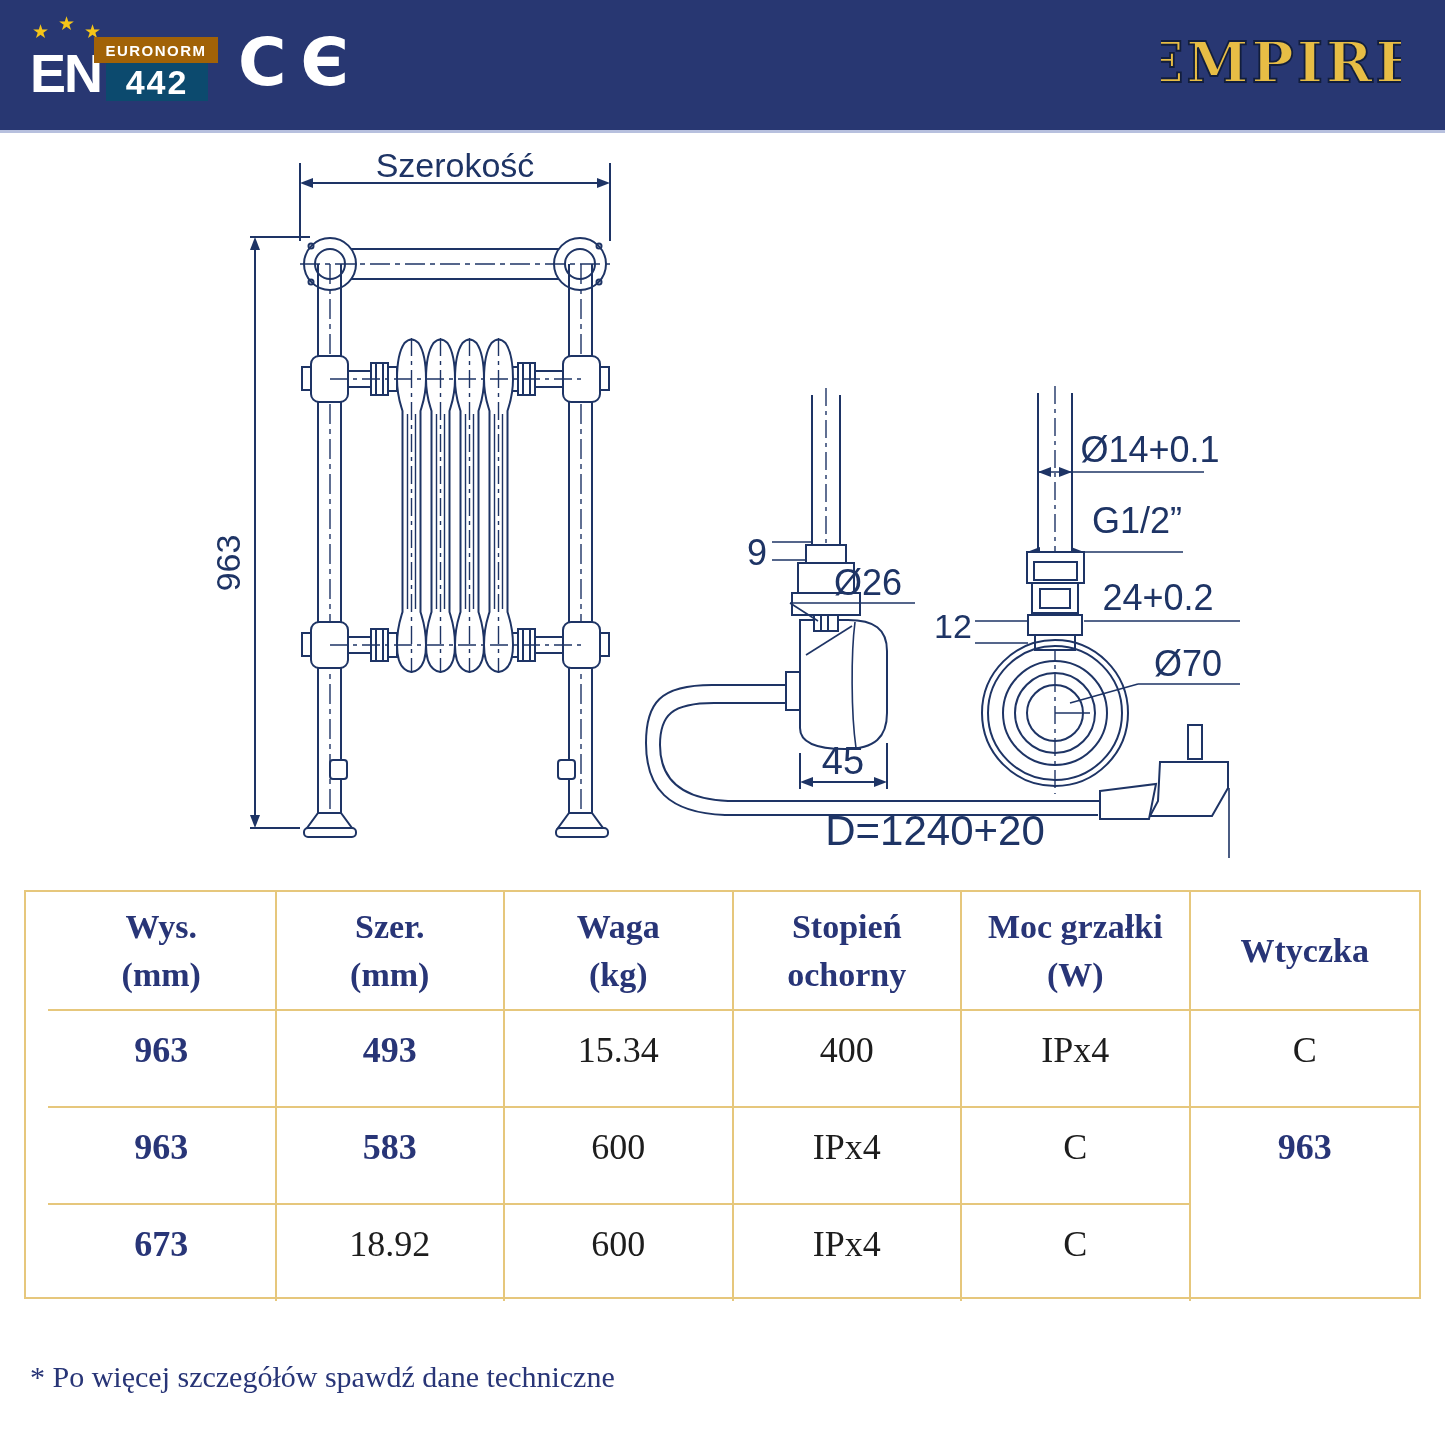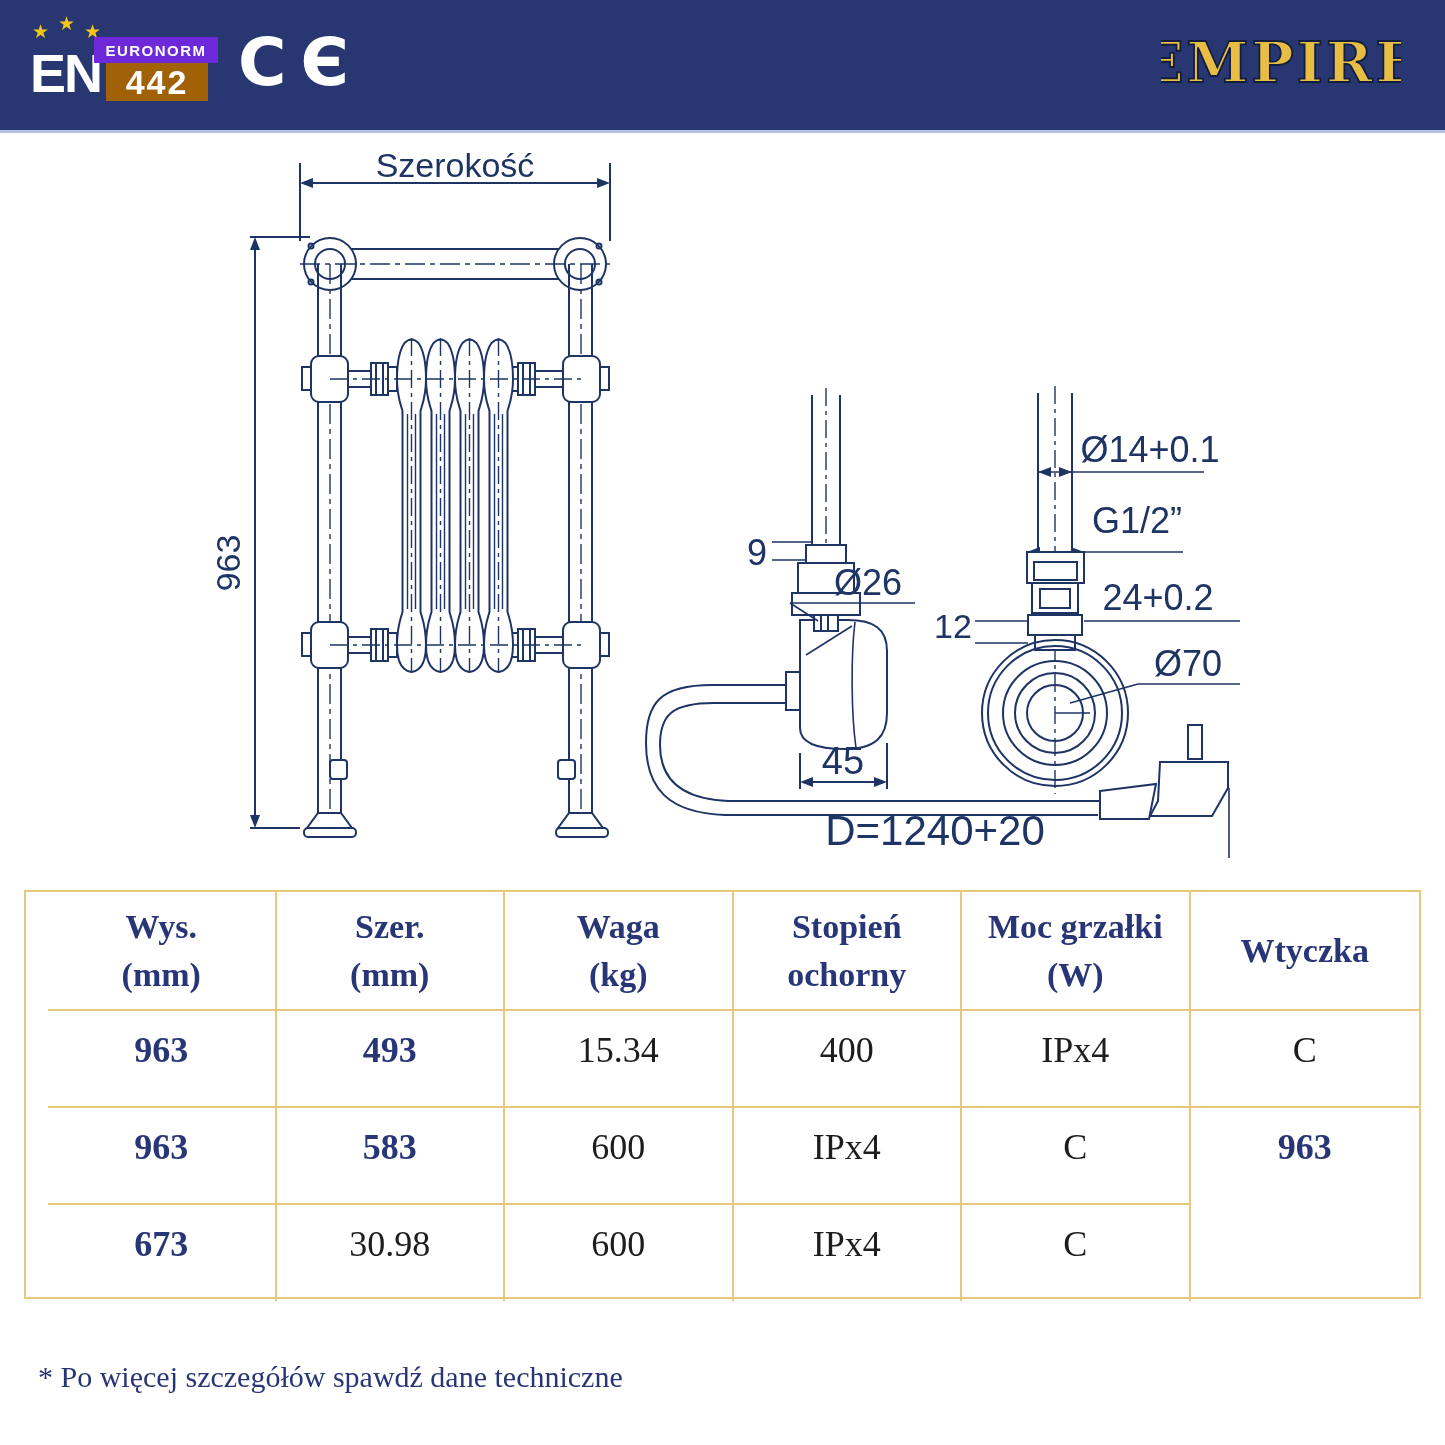--- a/index.html
+++ b/index.html
@@ -7,23 +7,23 @@
        font-family:"Liberation Sans",sans-serif;}
 
   
   .topbar{position:absolute;left:0;top:0;width:1445px;height:130px;
           background:#283772;border-bottom:3px solid #b7c0de;}
   .enbadge{position:absolute;left:30px;top:12px;width:210px;height:104px;}
   .star{position:absolute;color:#f5c518;font-size:19px;line-height:19px;}
   .s1{left:2px;top:10px;} .s2{left:28px;top:2px;} .s3{left:54px;top:10px;} .s4{left:66px;top:26px;font-size:15px;}
   .en-text{position:absolute;left:0;top:30px;color:#fff;font-weight:bold;
            font-size:54px;letter-spacing:-2px;font-family:"Liberation Sans",sans-serif;}
-  .euronorm{position:absolute;left:64px;top:25px;width:124px;height:26px;background:#6d28d9;
+  .euronorm{position:absolute;left:64px;top:25px;width:124px;height:26px;background:#a16207;
             color:#fff;font-weight:bold;font-size:15px;letter-spacing:1.5px;text-align:center;line-height:27px;}
-  .n442{position:absolute;left:76px;top:51px;width:102px;height:38px;background:#a16207;
+  .n442{position:absolute;left:76px;top:51px;width:102px;height:38px;background:#0c4a6e;
         color:#fff;font-weight:bold;font-size:34px;text-align:center;line-height:38px;letter-spacing:2px;}
   .ce{position:absolute;left:238px;top:24px;color:#fff;font-weight:bold;font-size:66px;
       font-family:"DejaVu Sans",sans-serif;letter-spacing:14px;}
   .brand-wrap{position:absolute;right:44px;top:16px;text-align:right;}
 
   
   .drawing{position:absolute;left:0;top:133px;}
   .drawing text{font-family:"Liberation Sans",sans-serif;fill:#1e3465;}
 
   
@@ -36,21 +36,21 @@
   .cell:nth-child(6n){border-right:none;}
   .row-last{border-bottom:none;}
   .th{justify-content:center;color:#283577;font-family:"Liberation Serif",serif;
       font-weight:bold;font-size:34px;line-height:1.4;text-align:center;}
   .td{justify-content:flex-start;padding-top:18px;font-family:"Liberation Serif",serif;
       font-size:36px;}
   .navy{color:#283577;font-weight:bold;}
   .dark{color:#1d1d1d;}
 
   .footnote{position:absolute;left:30px;top:1360px;color:#283577;
-            font-family:"Liberation Serif",serif;font-size:30px;margin-left:8px;}
+            font-family:"Liberation Serif",serif;font-size:30px;}
 </style>
 </head>
 <body>
 
 <div class="topbar">
   <div class="enbadge">
     <span class="star s1">★</span>
     <span class="star s2">★</span>
     <span class="star s3">★</span>
     <span class="star s4">★</span>
@@ -245,19 +245,19 @@
   <div class="cell td dark">C</div>
 
   <div class="cell td navy">963</div>
   <div class="cell td navy">583</div>
   <div class="cell td dark">600</div>
   <div class="cell td dark">IPx4</div>
   <div class="cell td dark">C</div>
 
   <div class="cell td navy row-last">963</div>
   <div class="cell td navy row-last">673</div>
-  <div class="cell td dark row-last">30.98</div>
+  <div class="cell td dark row-last">18.92</div>
   <div class="cell td dark row-last">600</div>
   <div class="cell td dark row-last">IPx4</div>
   <div class="cell td dark row-last">C</div>
 </div>
 
 <div class="footnote">* Po więcej szczegółów spawdź dane techniczne</div>
 
 </body></html>

